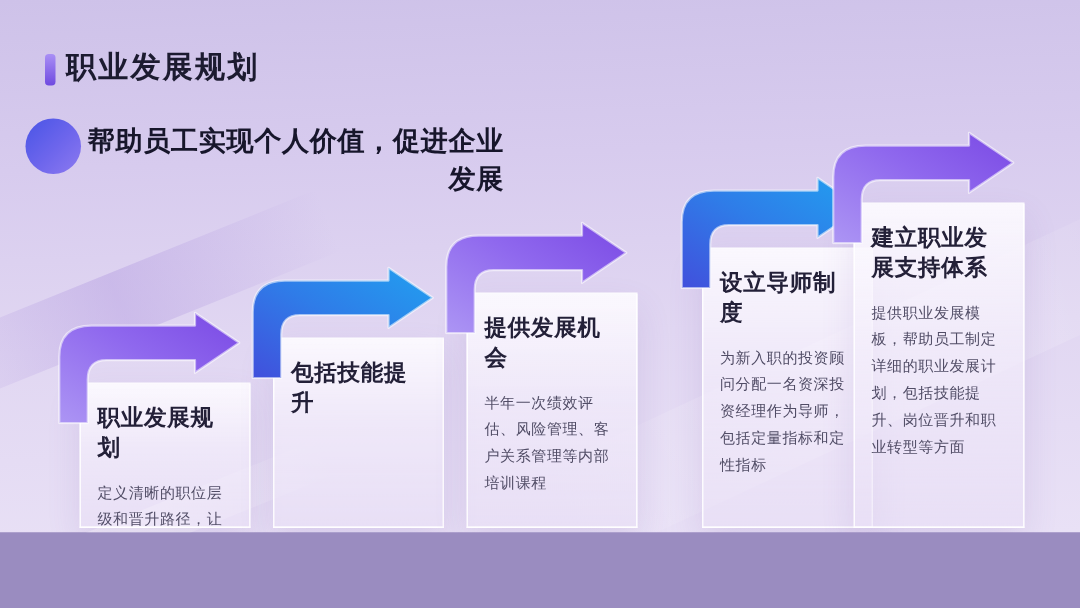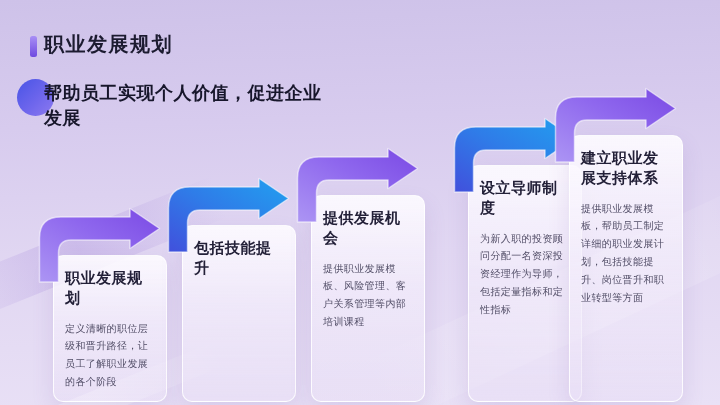--- a/index.html
+++ b/index.html
@@ -1,48 +1,48 @@
 <!DOCTYPE html>
 <html><head>
 <meta charset="utf-8">
 <style>
   html,body{margin:0;padding:0;background:#9a8cc0;}
   .slide{
-    position:relative;width:720px;height:405px;overflow:hidden;
+    position:relative;width:720px;height:355px;overflow:hidden;
     background:linear-gradient(178deg,#cec2e9 0%,#d7cbee 30%,#e1d7f2 62%,#e9e1f6 100%);
-    font-family:Liberation Mono, monospace;
+    font-family:Liberation Serif, serif;
   }
   
   .ribbon{position:absolute;pointer-events:none;}
   .ribbon.dark-left{left:-70px;bottom:130px;width:300px;height:44px;
     background:linear-gradient(90deg,rgba(172,146,222,0) 0%,rgba(172,146,222,.38) 50%,rgba(172,146,222,0) 100%);
     transform:rotate(-22deg);}
   .ribbon.light-left{left:-50px;bottom:-14px;width:280px;height:26px;
     background:linear-gradient(90deg,rgba(255,255,255,0) 0%,rgba(255,255,255,.45) 50%,rgba(255,255,255,0) 100%);
     transform:rotate(-22deg);}
   .ribbon.light-right{right:-90px;bottom:70px;width:460px;height:70px;
     background:linear-gradient(90deg,rgba(255,255,255,0) 0%,rgba(255,255,255,.28) 50%,rgba(255,255,255,0) 100%);
     transform:rotate(-25deg);}
   
   .accent-bar{position:absolute;left:30px;top:36px;width:7px;height:21px;border-radius:2.5px;
     background:linear-gradient(180deg,#a98ff5 0%,#6f4ae0 100%);}
   .slide-title{position:absolute;left:44px;top:31px;margin:0;font-size:20px;font-weight:700;
     color:#1c1b30;letter-spacing:1.5px;}
   .subtitle-dot{position:absolute;left:17px;top:79px;width:37px;height:37px;border-radius:50%;
     background:linear-gradient(135deg,#4854e6 0%,#6e66ec 55%,#8d7af0 100%);}
   .slide-subtitle{position:absolute;left:44px;top:82px;width:292px;margin:0;font-size:18px;
-    font-weight:700;color:#17162b;line-height:1.37;letter-spacing:0.5px;}
+    font-weight:700;color:#17162b;line-height:1.37;letter-spacing:0.5px;text-align:right;}
   
   .step{position:absolute;bottom:3px;width:130px;}
   .step.s1{left:38px;top:207px;}
   .step.s2{left:167px;top:177px;}
   .step.s3{left:296px;top:147px;}
   .step.s4{left:425px;top:117px;margin-left:28px;}
   .step.s5{left:554px;top:87px;}
-  .card{position:absolute;left:15px;top:48px;right:1px;bottom:0;border-radius:10px;
+  .card{position:absolute;left:15px;top:48px;right:1px;bottom:0;border-radius:0;
     background:linear-gradient(180deg,rgba(253,251,255,.92) 0%,rgba(243,237,251,.72) 45%,rgba(233,223,246,.5) 100%);
     border:1.5px solid rgba(255,255,255,.85);
     box-shadow:0 10px 22px rgba(110,80,170,.14);
     padding:14px 11px 4px;box-sizing:border-box;}
   .card h2{margin:0 0 11px;font-size:15px;font-weight:700;color:#232038;line-height:1.32;letter-spacing:.5px;}
   .card p{margin:0;font-size:10px;color:#514d66;line-height:1.78;letter-spacing:.4px;}
   .arrow{position:absolute;left:0;top:0;width:124px;height:76px;z-index:2;}
 </style>
 </head>
 <body>
@@ -91,21 +91,21 @@
       <h2>包括技能提升</h2>
     </div>
   </div>
 
   <div class="step s3">
     <svg class="arrow" viewBox="0 0 124 76">
       <path d="M1.5 75 L1.5 31 Q1.5 10 23 10 L92 10 L92 1.5 L121.5 21.5 L92 41.5 L92 33 L33 33 Q20.5 33 20.5 46 L20.5 75 Z" fill="url(#gradPurple)" stroke="rgba(255,255,255,0.55)" stroke-width="1.5" stroke-linejoin="round"></path>
     </svg>
     <div class="card">
       <h2>提供发展机会</h2>
-      <p>提供职业发展模板、风险管理、客户关系管理等内部培训课程</p>
+      <p>半年一次绩效评估、风险管理、客户关系管理等内部培训课程</p>
     </div>
   </div>
 
   <div class="step s4">
     <svg class="arrow" viewBox="0 0 124 76">
       <path d="M1.5 75 L1.5 31 Q1.5 10 23 10 L92 10 L92 1.5 L121.5 21.5 L92 41.5 L92 33 L33 33 Q20.5 33 20.5 46 L20.5 75 Z" fill="url(#gradBlue)" stroke="rgba(255,255,255,0.55)" stroke-width="1.5" stroke-linejoin="round"></path>
     </svg>
     <div class="card">
       <h2>设立导师制度</h2>
       <p>为新入职的投资顾问分配一名资深投资经理作为导师，包括定量指标和定性指标</p>

